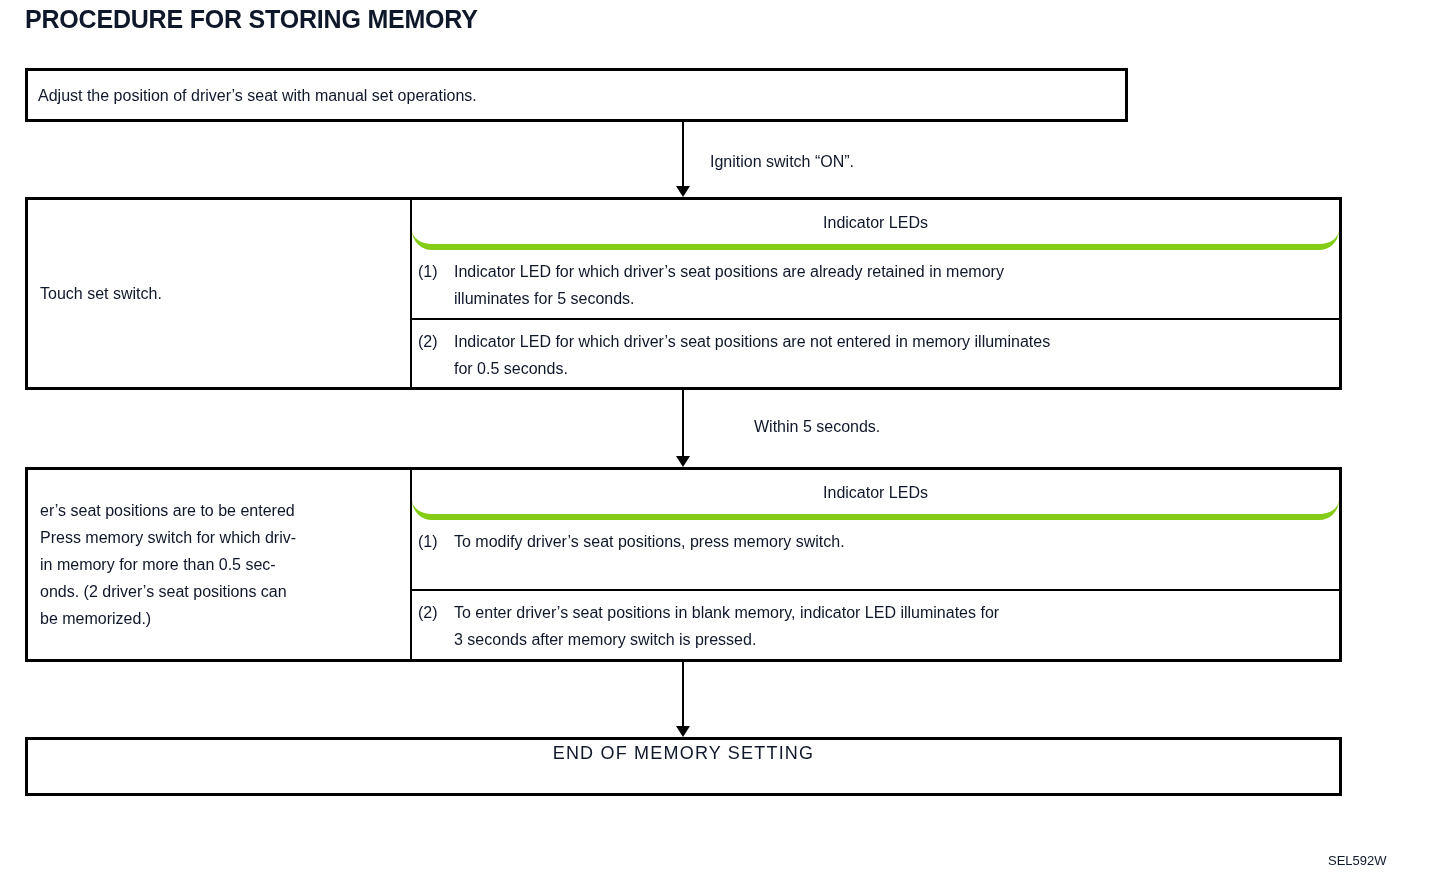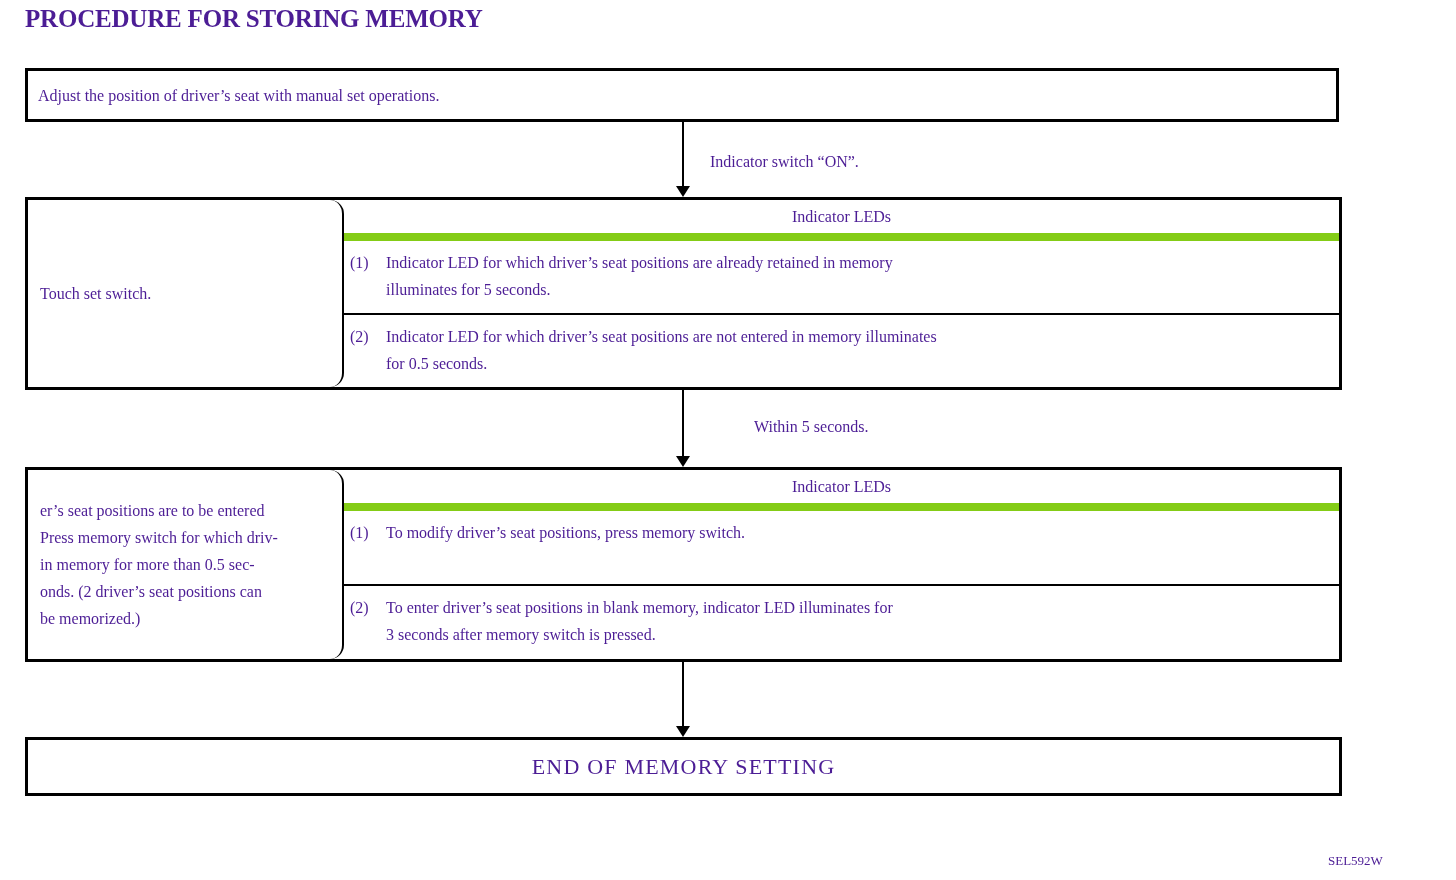--- a/index.html
+++ b/index.html
@@ -1,22 +1,22 @@
 <!DOCTYPE html>
 <html><head>
 <meta charset="utf-8">
 <style>
   html, body { margin:0; padding:0; background:#ffffff; }
   .page {
     position: relative;
     width: 1456px;
     height: 880px;
     background: #ffffff;
-    color: #4c1d95;
-    font-family: Liberation Serif, serif;
+    color: #0f172a;
+    font-family: Liberation Sans, sans-serif;
     font-size: 16px;
     line-height: 27px;
     overflow: hidden;
   }
   .title {
     position: absolute;
     left: 25px;
     top: 4px;
     margin: 0;
     font-size: 25px;
@@ -24,52 +24,52 @@
     letter-spacing: -0.2px;
     line-height: 30px;
   }
   .box {
     position: absolute;
     box-sizing: border-box;
     border: 3px solid #000;
     background: #fff;
   }
   .box1 {
-    left: 25px; top: 68px; width: 1314px; height: 54px;
+    left: 25px; top: 68px; width: 1103px; height: 54px;
     display: flex; align-items: center;
     padding-left: 10px;
   }
   .split-box { display: flex; }
   .box2 { left: 25px; top: 197px; width: 1317px; height: 193px; }
   .box3 { left: 25px; top: 467px; width: 1317px; height: 195px; }
   .left-cell {
-    width: 316px;
+    width: 384px;
     flex: none;
     box-sizing: border-box;
     border-right: 2px solid #000;
     display: flex;
     flex-direction: column;
     justify-content: center;
     padding: 0 12px;
-    border-radius: 14px;
   }
   .right-col {
     flex: 1;
     display: flex;
     flex-direction: column;
     min-width: 0;
   }
   .led-header {
-    height: 41px;
+    height: 50px;
     flex: none;
     box-sizing: border-box;
-    border-bottom: 8px solid #84cc16;
+    border-bottom: 6px solid #84cc16;
     display: flex;
     align-items: center;
     justify-content: center;
+    border-radius: 20px;
   }
   .led-row {
     flex: 1;
     display: flex;
     align-items: flex-start;
     padding: 8px 8px 0 6px;
     box-sizing: border-box;
   }
   .led-row + .led-row { border-top: 2px solid #000; }
   .marker { width: 36px; flex: none; }
@@ -86,22 +86,22 @@
     border-right: 7px solid transparent;
     border-top: 11px solid #000;
   }
   .arrow-label {
     position: absolute;
     left: 710px;
     white-space: nowrap;
   }
   .box4 {
     left: 25px; top: 737px; width: 1317px; height: 59px;
-    display: flex; align-items: center; justify-content: center;
-    font-size: 22px;
+    display: flex; align-items: flex-start; justify-content: center;
+    font-size: 18px;
     letter-spacing: 1.2px;
   }
   .figure-code {
     position: absolute;
     left: 1328px;
     top: 851px;
     font-size: 13px;
     line-height: 20px;
   }
 </style>
@@ -111,21 +111,21 @@
 <div class="page">
 
   <h1 class="title">PROCEDURE FOR STORING MEMORY</h1>
 
   <div class="box box1">
     <span>Adjust the position of driver’s seat with manual set operations.</span>
   </div>
 
   <div class="arrow-line" style="left:682px; top:121px; height:67px;"></div>
   <div class="arrow-head" style="left:676px; top:186px;"></div>
-  <div class="arrow-label" style="top:148px;">Indicator switch “ON”.</div>
+  <div class="arrow-label" style="top:148px;">Ignition switch “ON”.</div>
 
   <div class="box split-box box2">
     <div class="left-cell">
       <span>Touch set switch.</span>
     </div>
     <div class="right-col">
       <div class="led-header">Indicator LEDs</div>
       <div class="led-row">
         <span class="marker">(1)</span>
         <div class="row-lines">

